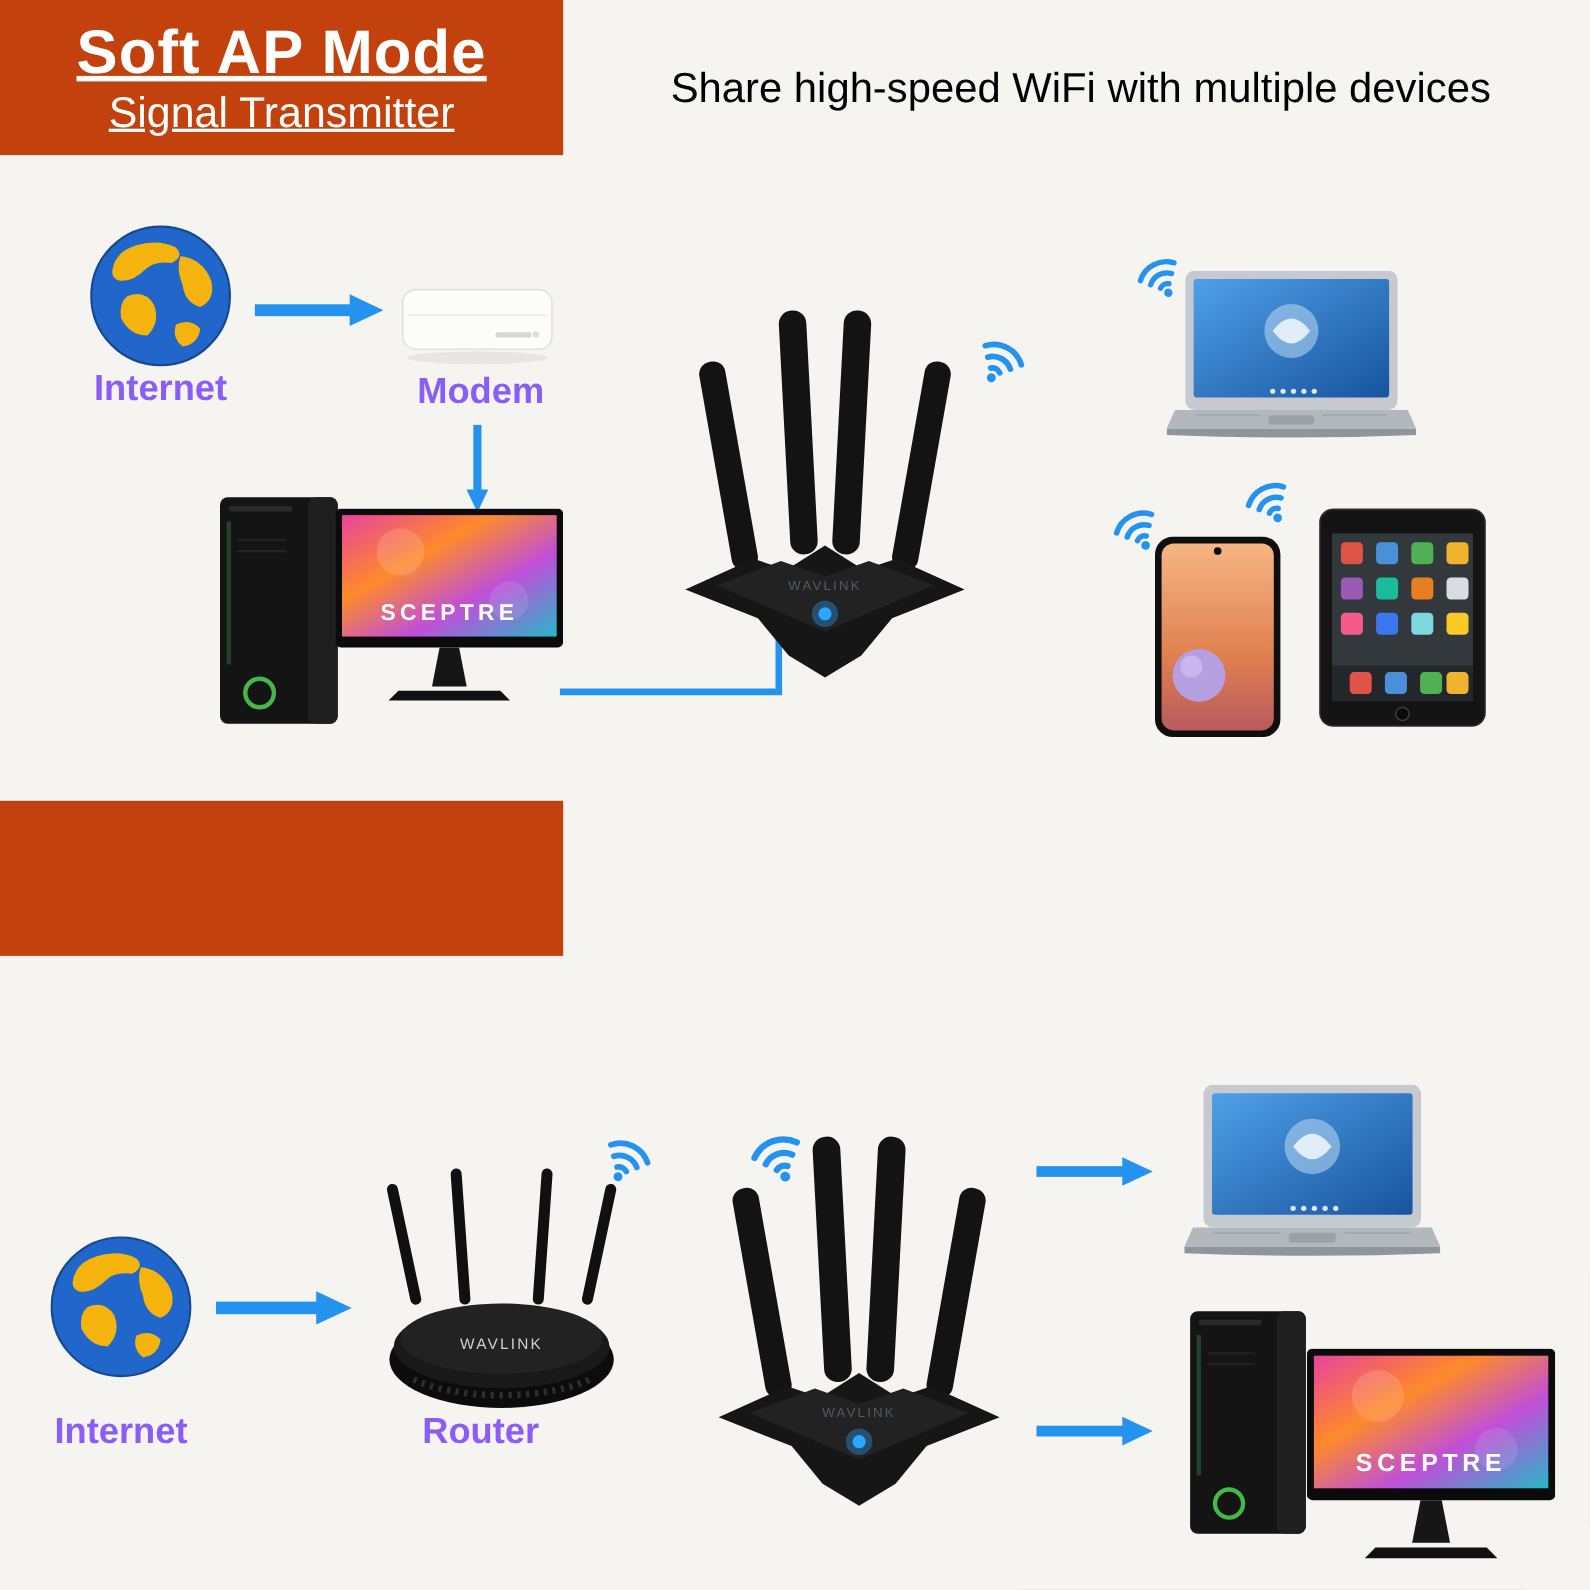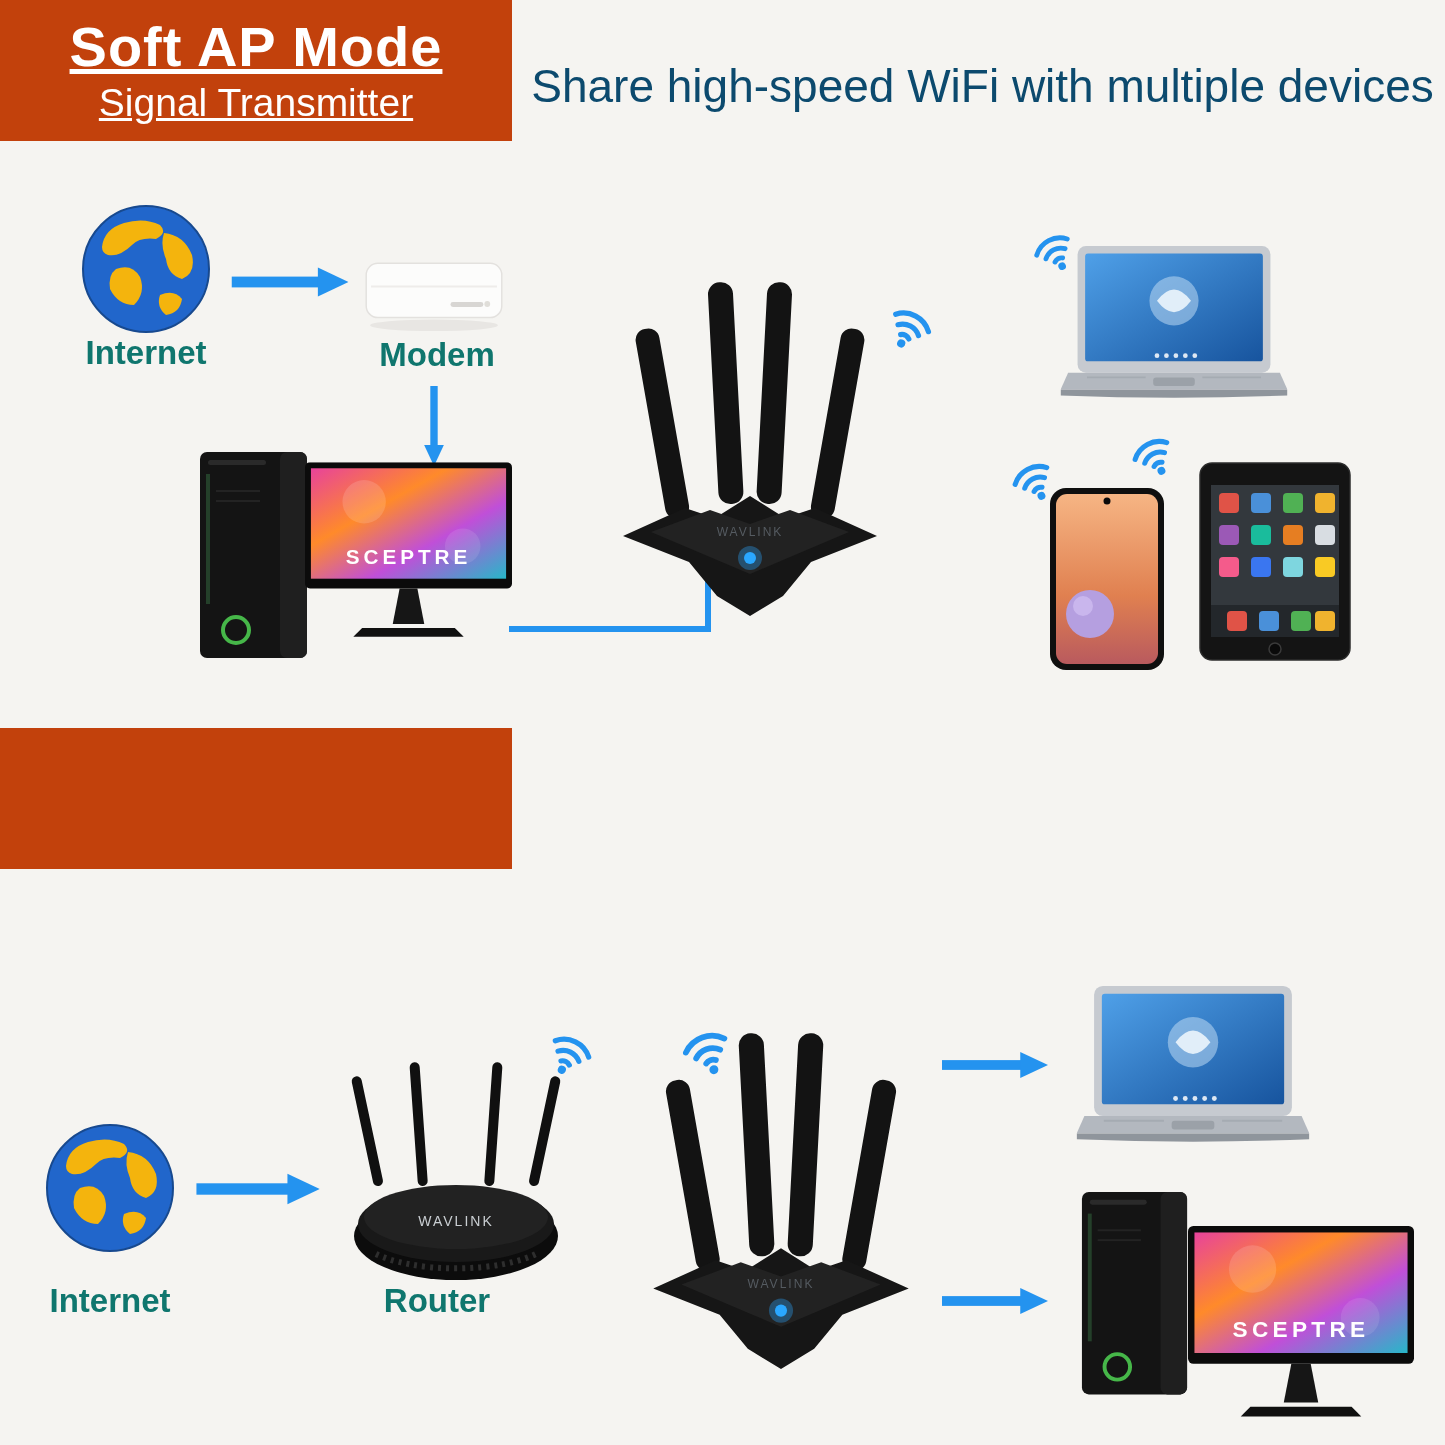--- a/index.html
+++ b/index.html
@@ -11,22 +11,22 @@
   }
   .abs { position:absolute; }
   .header {
     background:#c2410c; color:#ffffff;
     display:flex; flex-direction:column; align-items:center; justify-content:center;
     gap:8px;
     text-decoration:underline;
   }
   .header .title { font-size:56px; font-weight:bold; letter-spacing:1px; line-height:1; }
   .header .subtitle { font-size:39px; font-weight:400; line-height:1; }
-  .tagline { font-size:46px; color:#0c4a6e; text-align:center; line-height:1.15; }
-  .device-label { font-size:33px; font-weight:bold; color:#0f766e; text-align:center; }
+  .tagline { font-size:38px; color:#000000; text-align:center; line-height:1.15; }
+  .device-label { font-size:33px; font-weight:bold; color:#8b5cf6; text-align:center; }
   .illus svg { display:block; width:100%; height:100%; }
 </style>
 </head>
 <body>
 
 <div class="canvas">
 
   <svg width="0" height="0" style="position:absolute" aria-hidden="true">
     <defs>
       <linearGradient id="g-screen" x1="0" y1="0" x2="1" y2="1">

